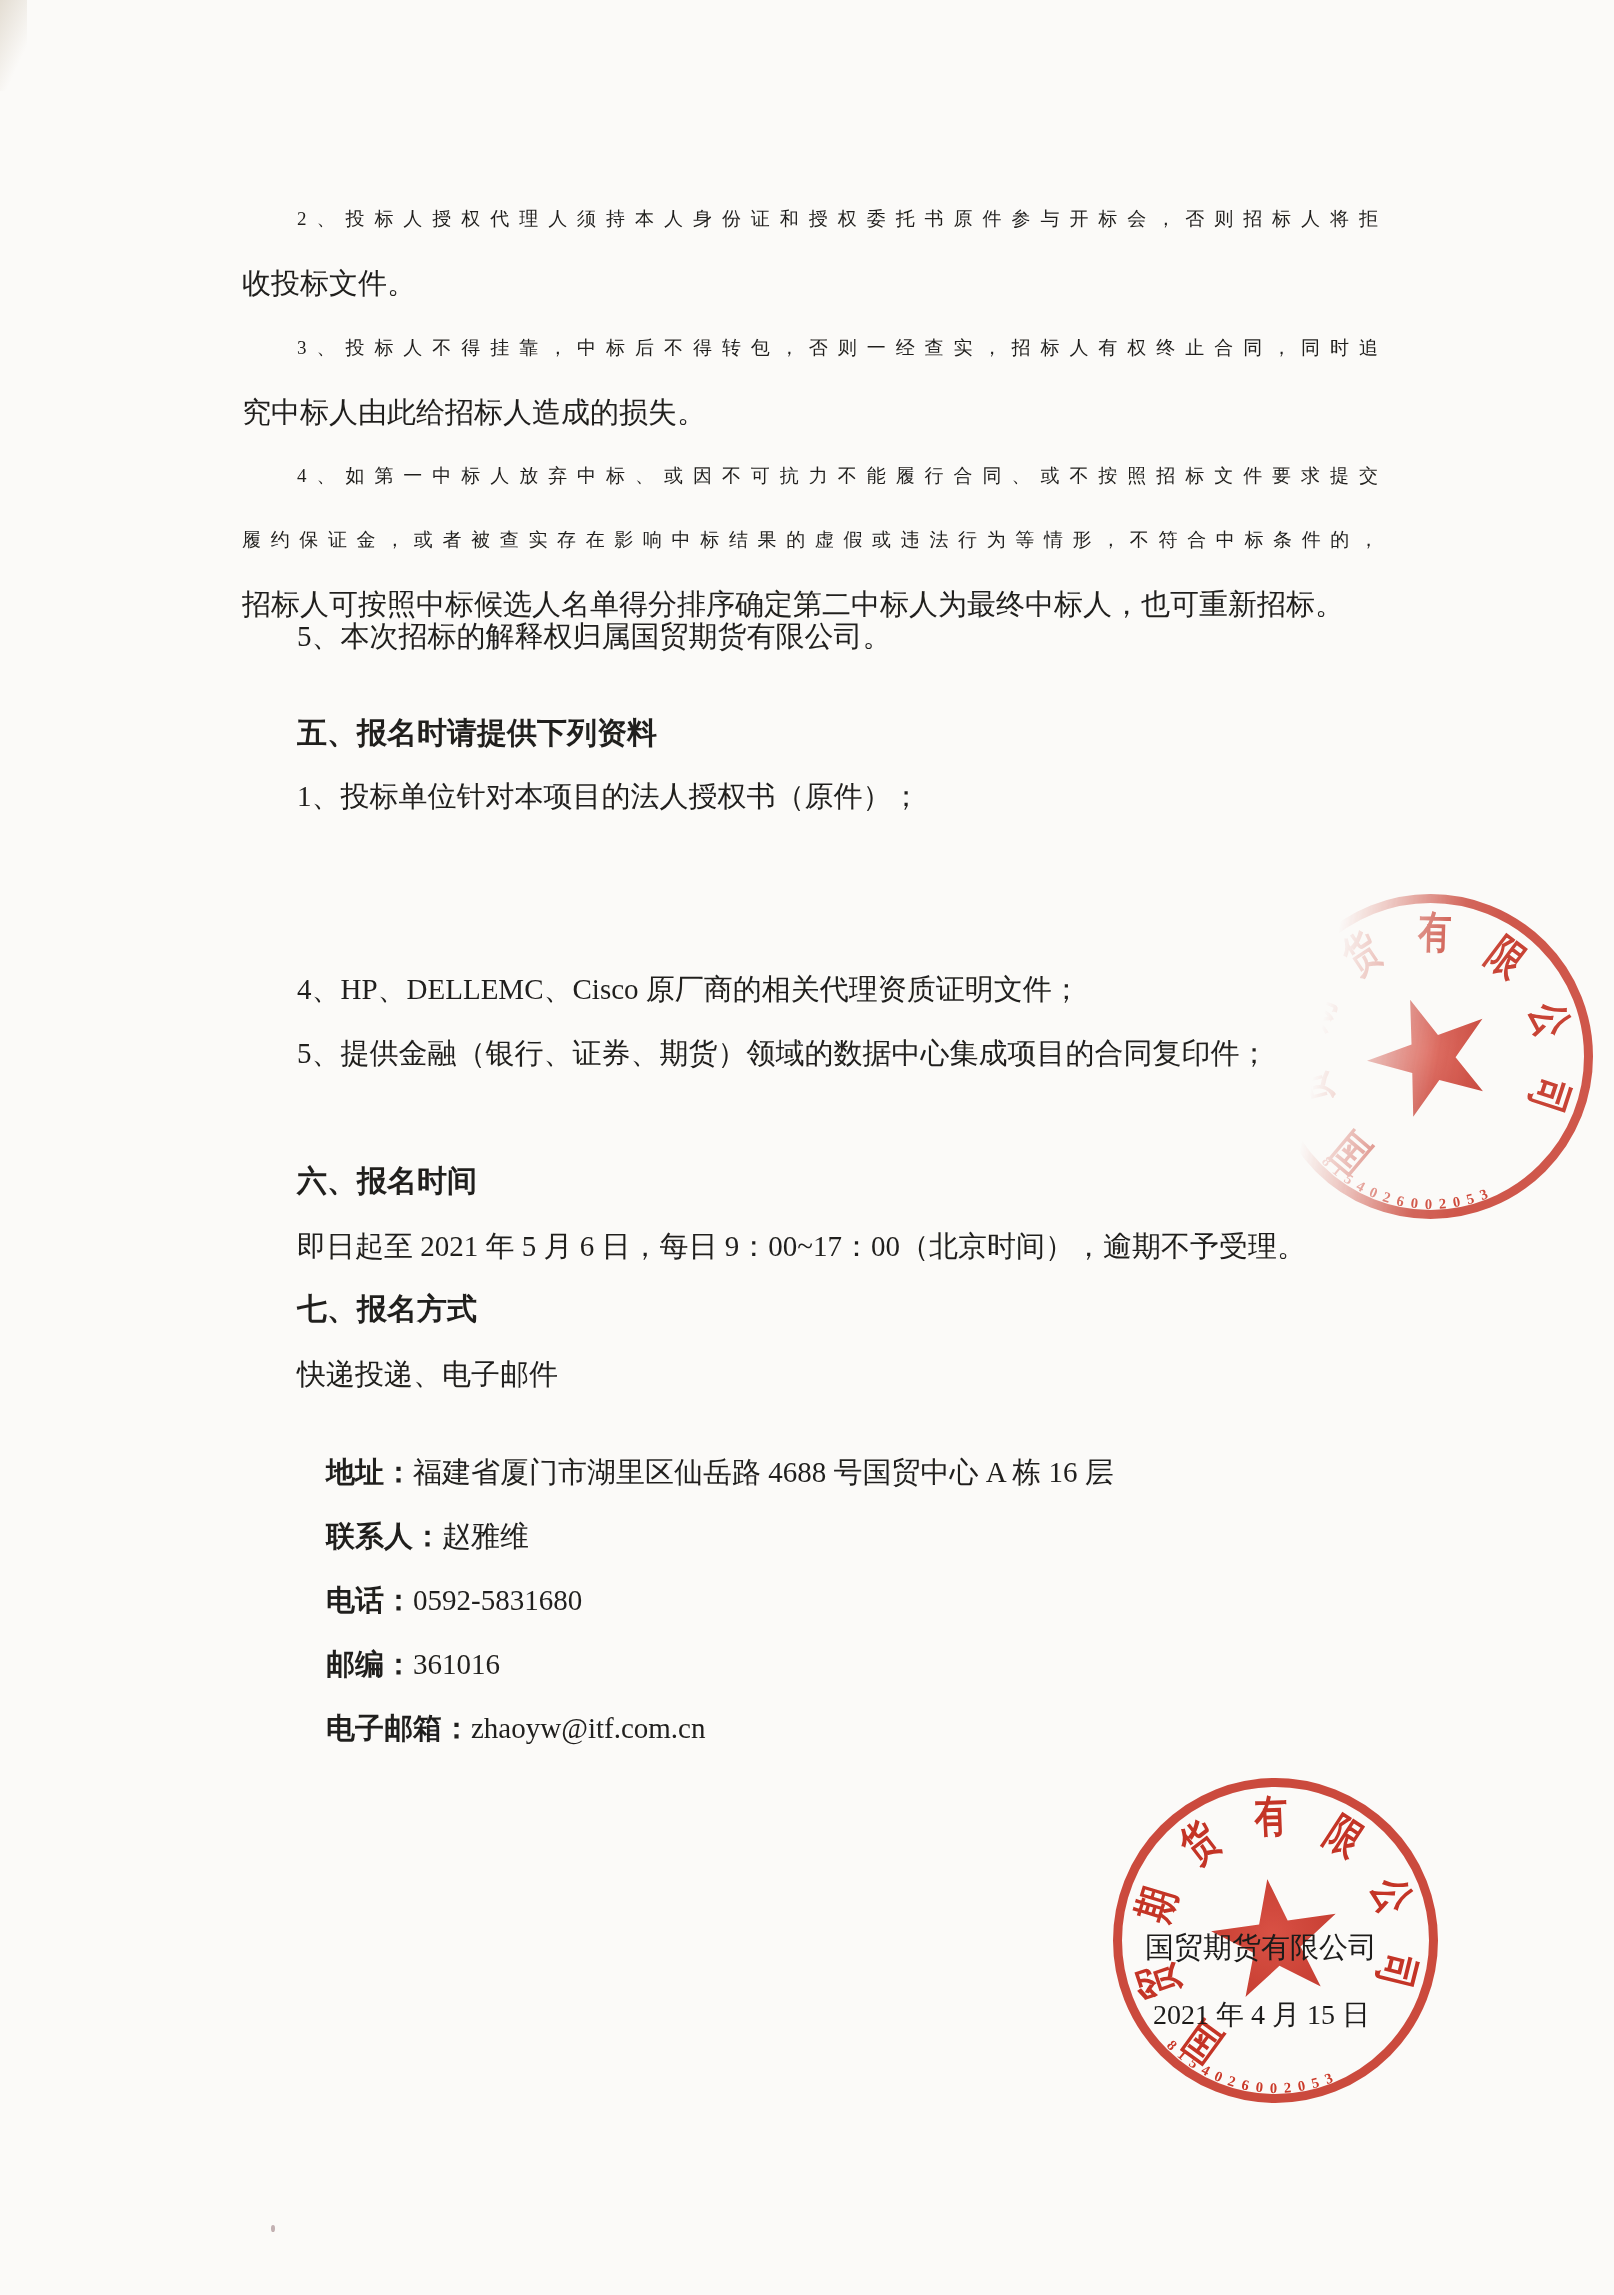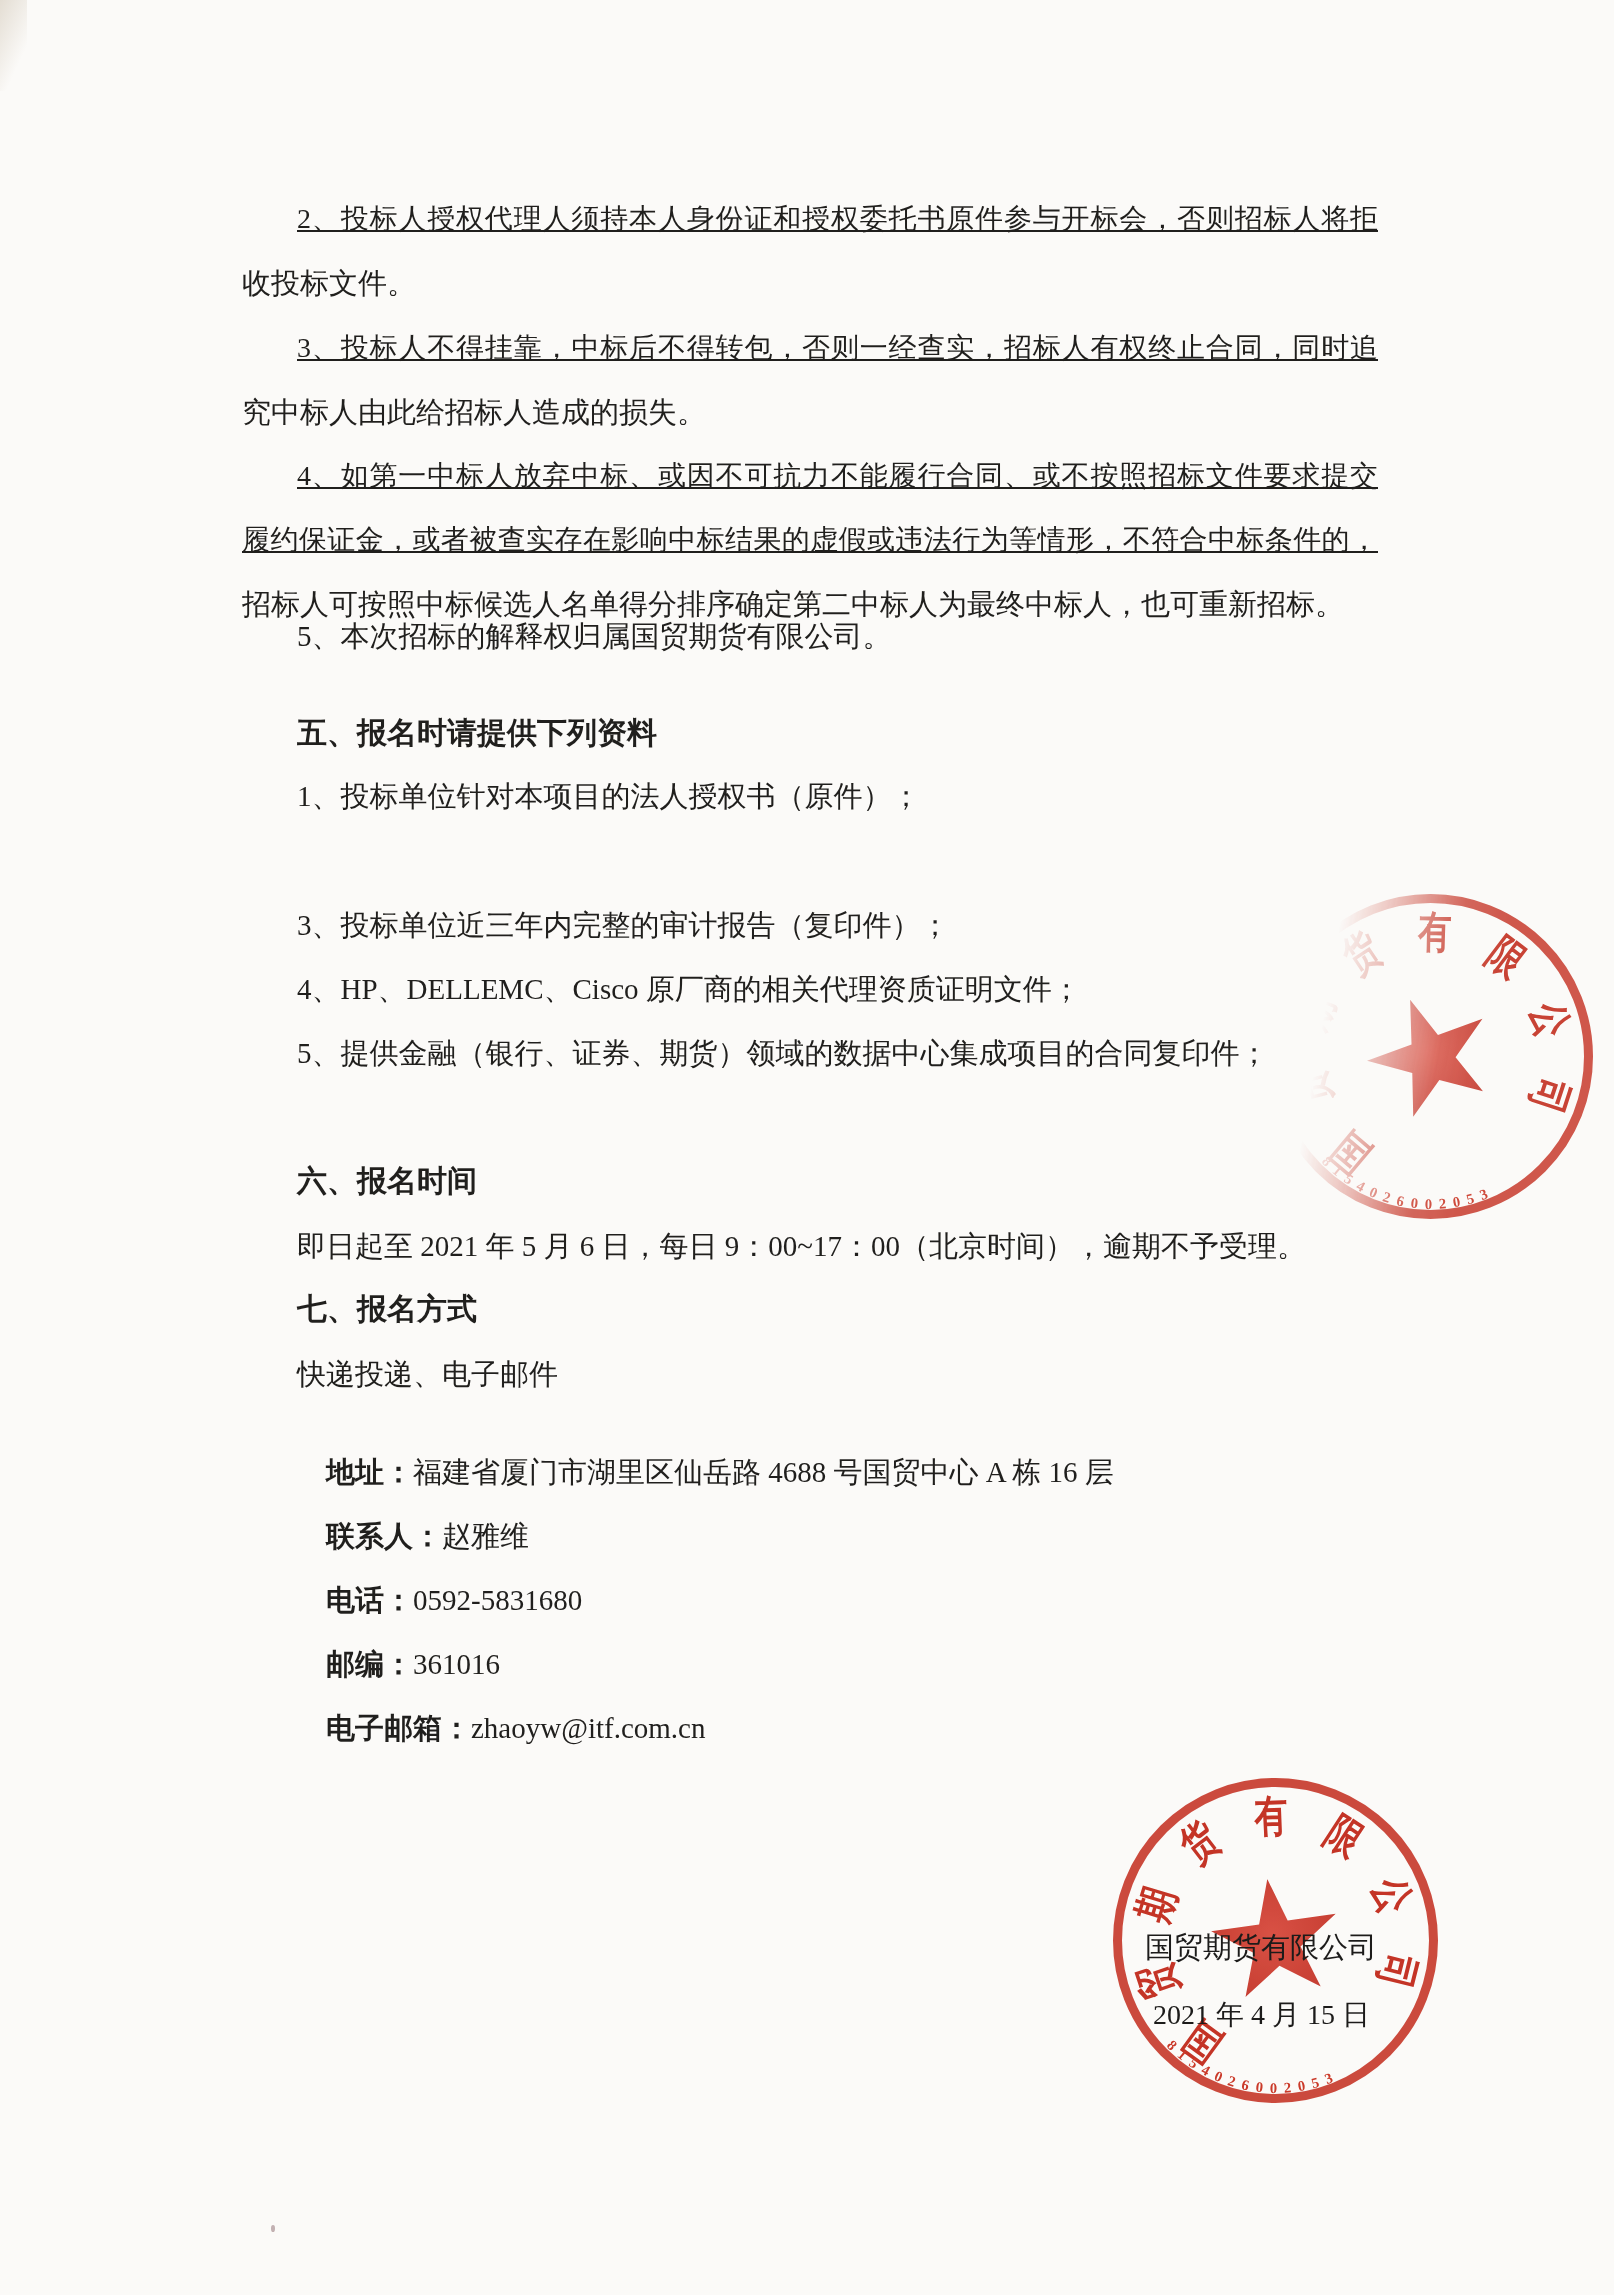--- a/index.html
+++ b/index.html
@@ -6,21 +6,21 @@
   body{width:1615px;height:2295px;background:#e9e7e4;font-family:"Liberation Serif","DejaVu Serif",serif;}
   .page{position:absolute;left:0;top:0;width:1615px;height:2295px;background:#fbfaf8;overflow:hidden;}
   .corner-smudge{position:absolute;left:0;top:0;width:27px;height:91px;
     background:linear-gradient(115deg,rgba(208,197,180,.55),rgba(208,197,180,0) 70%);}
   .paper-speck{position:absolute;left:271px;top:2225px;width:4.3px;height:6.7px;background:rgba(90,40,50,.35);border-radius:50%;}
 
   
   .ln{position:absolute;left:297px;font-size:29px;line-height:34px;color:#201f1d;white-space:pre;
       font-family:"Liberation Serif","DejaVu Serif",serif;}
   .cont{left:242px;}
-  .stretch{font-size:28px;width:1081px;white-space:normal;text-align:justify;text-align-last:justify;text-decoration:underline;}
+  .stretch{font-size:19px;width:1081px;white-space:normal;text-align:justify;text-align-last:justify;}
   .cont.stretch{width:1136px;}
   .head{font-weight:bold;font-family:"Liberation Sans","DejaVu Sans",sans-serif;font-size:30px;}
   .lab{font-weight:bold;font-family:"Liberation Sans","DejaVu Sans",sans-serif;}
 
   
   .stamp{position:absolute;}
   .stamp .ring{position:absolute;inset:0;border:9px solid rgba(193,39,24,.88);border-radius:50%;}
   .arc-layer{position:absolute;inset:0;}
   .arc-ch{position:absolute;left:50%;top:50%;width:46px;height:46px;margin:-23px 0 0 -23px;
           display:flex;align-items:center;justify-content:center;transform-origin:50% 50%;
@@ -53,21 +53,20 @@
   <div class="ln stretch" style="top:202px">2、投标人授权代理人须持本人身份证和授权委托书原件参与开标会，否则招标人将拒</div>
   <div class="ln cont" style="top:266px">收投标文件。</div>
   <div class="ln stretch" style="top:331px">3、投标人不得挂靠，中标后不得转包，否则一经查实，招标人有权终止合同，同时追</div>
   <div class="ln cont" style="top:395px">究中标人由此给招标人造成的损失。</div>
   <div class="ln stretch" style="top:459px">4、如第一中标人放弃中标、或因不可抗力不能履行合同、或不按照招标文件要求提交</div>
   <div class="ln cont stretch" style="top:523px">履约保证金，或者被查实存在影响中标结果的虚假或违法行为等情形，不符合中标条件的，</div>
   <div class="ln cont" style="top:587px">招标人可按照中标候选人名单得分排序确定第二中标人为最终中标人，也可重新招标。</div>
   <div class="ln" style="top:619px">5、本次招标的解释权归属国贸期货有限公司。</div>
   <div class="ln head" style="top:716px">五、报名时请提供下列资料</div>
   <div class="ln" style="top:779px">1、投标单位针对本项目的法人授权书（原件）；</div>
-  <div class="ln" style="top:908px">3、投标单位近三年内完整的审计报告（复印件）；</div>
   <div class="ln" style="top:972px">4、HP、DELLEMC、Cisco 原厂商的相关代理资质证明文件；</div>
   <div class="ln" style="top:1036px">5、提供金融（银行、证券、期货）领域的数据中心集成项目的合同复印件；</div>
   <div class="ln head" style="top:1164px">六、报名时间</div>
   <div class="ln" style="top:1229px">即日起至 2021 年 5 月 6 日，每日 9：00~17：00（北京时间），逾期不予受理。</div>
   <div class="ln head" style="top:1292px">七、报名方式</div>
   <div class="ln" style="top:1357px">快递投递、电子邮件</div>
 
   <div class="ln" style="top:1421px">
     <span class="lab">地址：</span><span>福建省厦门市湖里区仙岳路 4688 号国贸中心 A 栋 16 层</span>
   </div>

